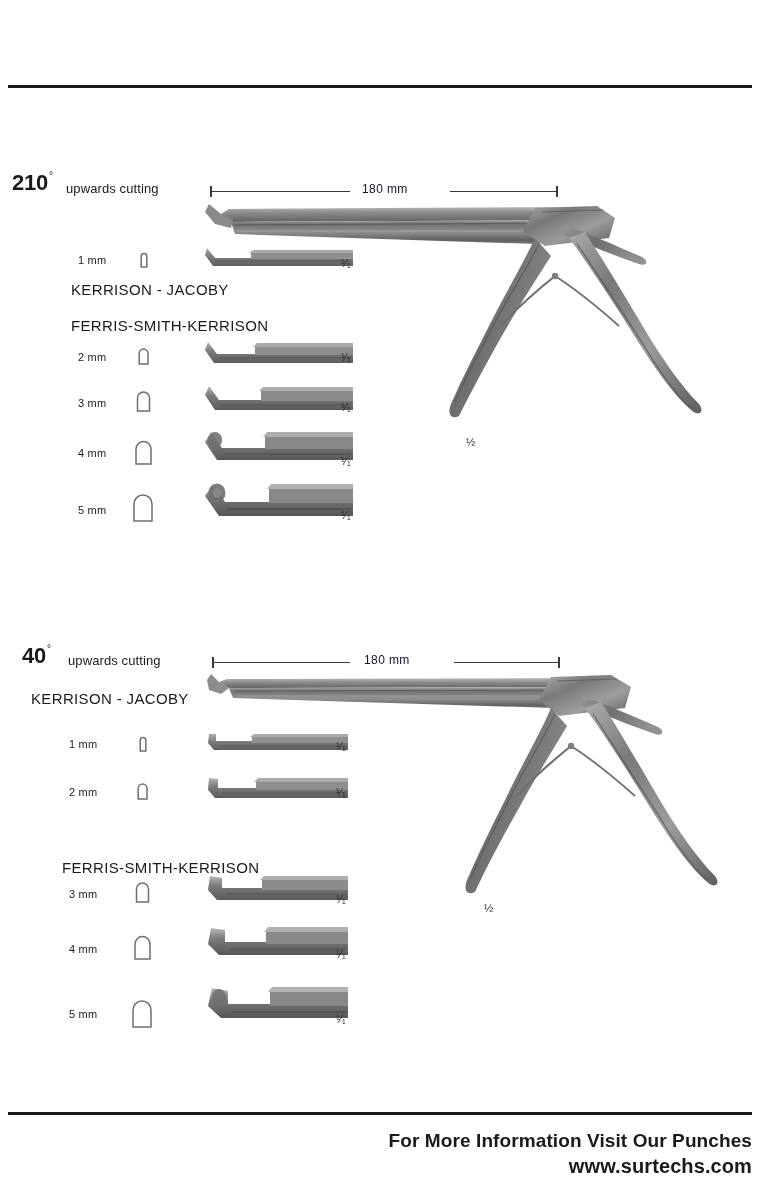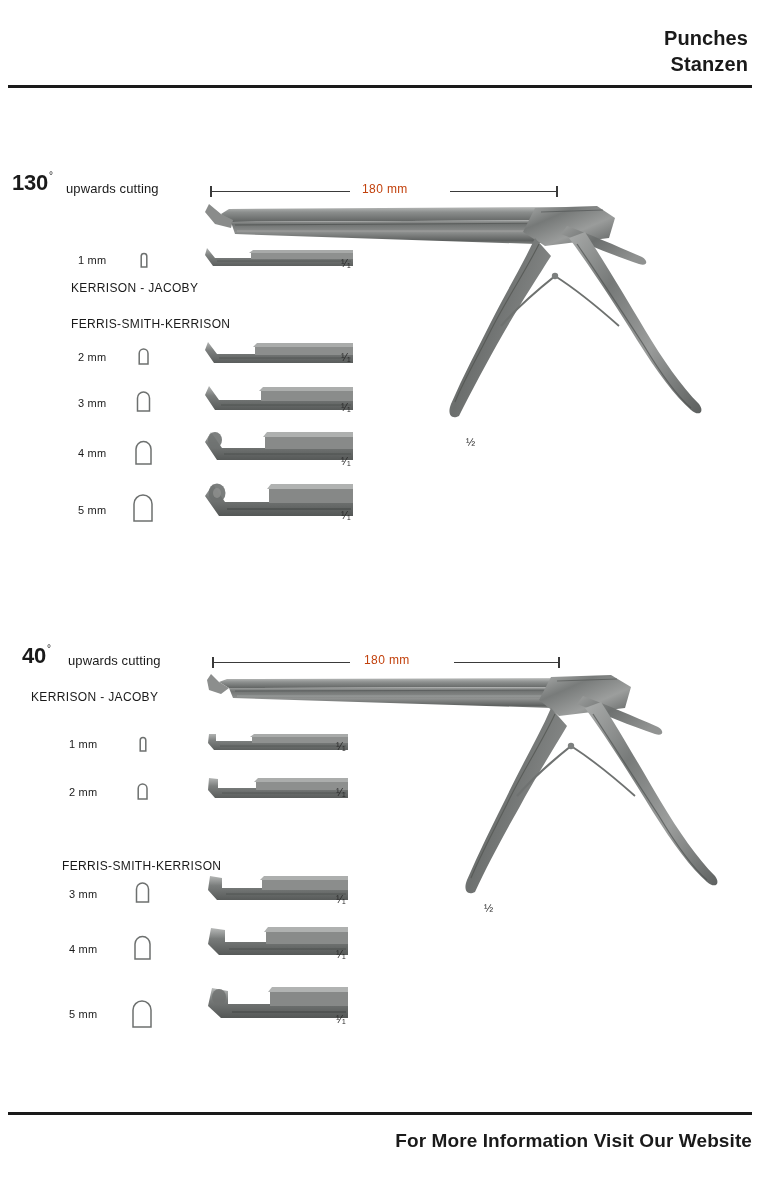--- a/index.html
+++ b/index.html
@@ -38,57 +38,53 @@
   .section{position:absolute;left:0;width:760px;}
   .angle{
     position:absolute;font-weight:bold;font-size:22px;line-height:1;
     letter-spacing:-.2px;
   }
   .angle .deg{
     font-size:10px;font-weight:normal;vertical-align:super;
     position:relative;top:-3px;left:1px;
   }
   .cut-label{position:absolute;font-size:13px;letter-spacing:.1px;}
-  .brand{position:absolute;font-size:12px;letter-spacing:.35px;white-space:nowrap;}
+  .brand{position:absolute;font-size:15px;letter-spacing:.35px;white-space:nowrap;}
   .size-label{position:absolute;font-size:11px;letter-spacing:.2px;}
 
   
   .arch{position:absolute;}
   .arch svg{display:block;overflow:visible;}
 
   
   .dim{position:absolute;height:14px;}
   .dim .bar{position:absolute;top:6px;height:1.4px;background:#3a3a3a;}
   .dim .tick{position:absolute;top:1px;width:1.6px;height:11px;background:#3a3a3a;}
   .dim .dimtext{
-    position:absolute;top:-3px;font-size:12px;color:#c2410c;
+    position:absolute;top:-3px;font-size:12px;color:#0f172a;
     letter-spacing:.4px;white-space:nowrap;
   }
 
   .scale{position:absolute;font-size:11px;color:#2a2a2a;letter-spacing:.2px;}
 
   
   .art{position:absolute;}
   .art svg{display:block;overflow:visible;}
 </style>
 </head>
 <body>
 
 <div class="page">
 
-  <div class="hdr-title">
-    <div>Punches</div>
-    <div>Stanzen</div>
-  </div>
   <div class="hdr-rule"></div>
 
   <div class="section" style="top:0;">
 
     <div class="angle" style="left:12px;top:172px;">
-      <span>130</span><span class="deg">°</span>
+      <span>210</span><span class="deg">°</span>
     </div>
 
     <div class="cut-label" style="left:66px;top:181px;">upwards cutting</div>
 
     <div class="dim" style="left:210px;top:185px;width:348px;">
       <div class="tick" style="left:0;"></div>
       <div class="bar" style="left:2px;width:138px;"></div>
       <div class="dimtext" style="left:152px;">180 mm</div>
       <div class="bar" style="left:240px;width:106px;"></div>
       <div class="tick" style="left:346px;"></div>
@@ -482,16 +478,17 @@
         <path d="M 60 8 L 64 3 L 140 3 L 140 8 Z" fill="#b1b3b2"></path>
         <path d="M 24 28 L 138 28" stroke="#454847" stroke-width="1.3" opacity="0.72"></path>
         <ellipse cx="11" cy="13" rx="7" ry="8" fill="#6e7170" opacity="0.85"></ellipse>
       </svg>
     </div>
     <div class="scale" style="left:336px;top:1013px;">¹⁄₁</div>
   </div>
 
   <div class="ftr-rule"></div>
   <div class="ftr-text">
-    <div>For More Information Visit Our Website</div>
+    <div>For More Information Visit Our Punches</div>
+    <div class="ftr-url">www.surtechs.com</div>
   </div>
 
 </div>
 
 </body></html>

